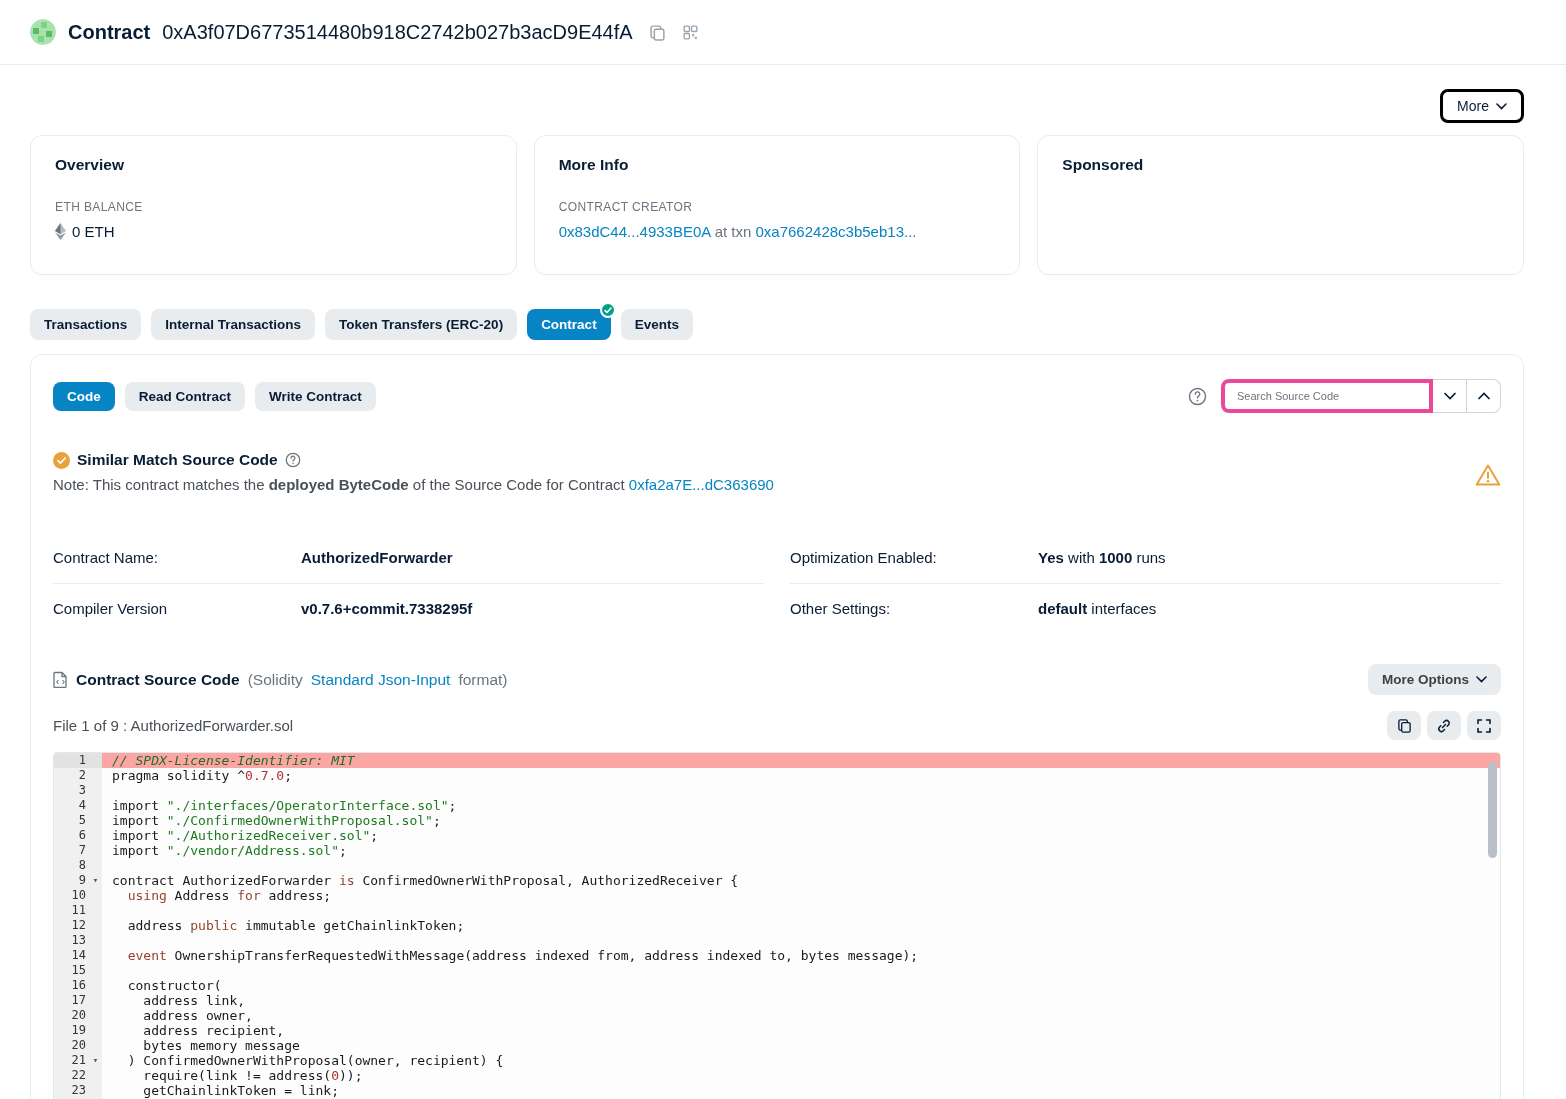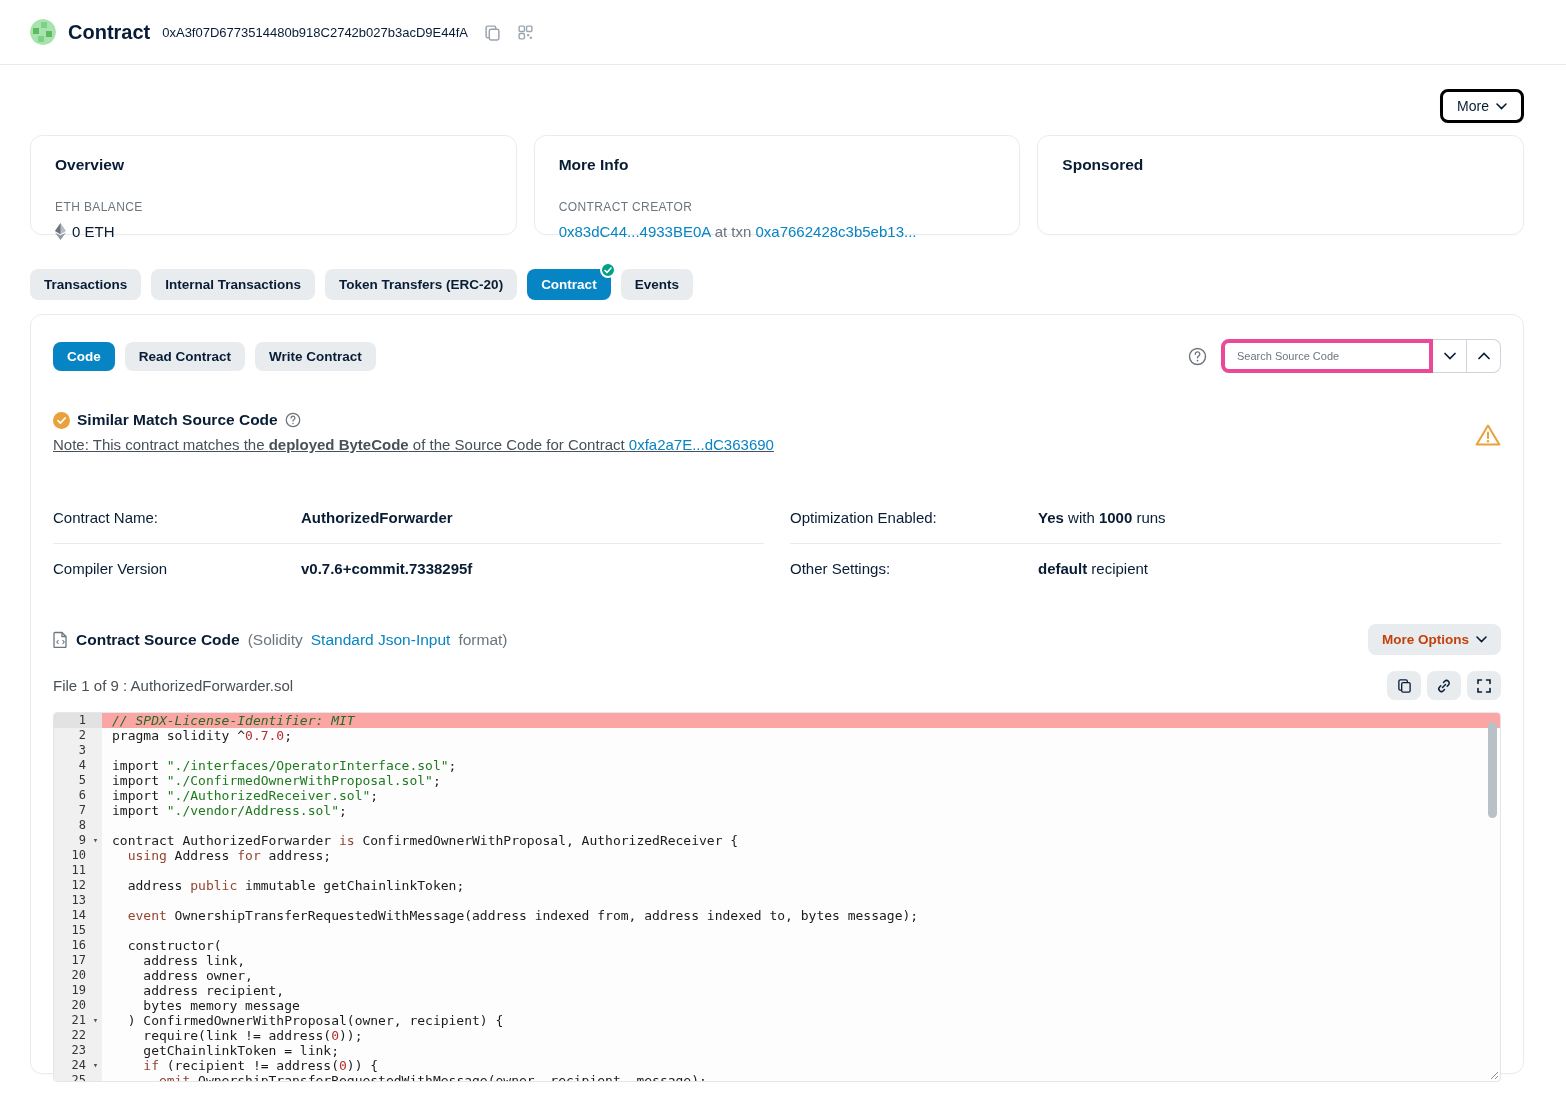--- a/index.html
+++ b/index.html
@@ -6,31 +6,31 @@
   body {
     margin: 0; width: 1566px; height: 1099px; overflow: hidden;
     background: #fff; color: #081d35;
     font-family: "Liberation Sans", sans-serif; font-size: 15px;
   }
   
   .site-header { height: 65px; display: flex; align-items: center; gap: 12px;
     padding: 0 30px; border-bottom: 1px solid #e9ecef; }
   .avatar { width: 26px; height: 26px; border-radius: 50%; flex-shrink: 0; }
   .page-title { font-size: 20px; font-weight: 700; }
-  .page-address { font-size: 13px; color: #081d35; }
+  .page-address { font-size: 20px; color: #081d35; }
   .hdr-icon { color: #9aa4af; margin-left: 4px; display: inline-flex; cursor: pointer; }
   
   .more-row { display: flex; justify-content: flex-end; margin: 24px 42px 12px 30px; }
   .btn-more { background: #fff; border: 3px solid #000000; border-radius: 8px;
     padding: 6px 14px; font-size: 14px; font-weight: 500; display: flex; align-items: center; gap: 7px;
     color: #081d35; cursor: pointer; box-shadow: 0 1px 2px rgba(0,0,0,.03); }
   
   .cards { display: flex; gap: 17px; margin: 0 42px 0 30px; }
   .card { flex: 1; background: #fff; border: 1px solid #e9ecef; border-radius: 12px;
-    padding: 20px 24px; height: 100px; box-shadow: 0 1px 2px rgba(0,0,0,.02); }
+    padding: 20px 24px; height: 140px; box-shadow: 0 1px 2px rgba(0,0,0,.02); }
   .card h3 { margin: 0 0 26px 0; font-size: 15.5px; font-weight: 700; }
   .mini-label { font-size: 12px; color: #6c757d; letter-spacing: .4px; margin-bottom: 9px; }
   .balance { display: flex; align-items: center; gap: 6px; font-size: 15px; }
   .link { color: #0784c3; text-decoration: none; cursor: pointer; }
   .creator-line { font-size: 15px; color: #6c757d; }
   
   .tabs { display: flex; gap: 10px; margin: 34px 30px 14px 30px; }
   .tab { position: relative; background: #e9ecef; color: #081d35; border-radius: 8px;
     padding: 8px 14px; font-size: 13.5px; font-weight: 600; cursor: pointer; }
   .tab.active { background: #0784c3; color: #fff; }
@@ -51,36 +51,36 @@
   .search-input { width: 212px; border: 4px solid #ec4899; border-radius: 8px 0 0 8px;
     padding: 0 12px; font-size: 11px; color: #081d35; outline: none;
     font-family: "Liberation Sans", sans-serif; }
   .search-input::placeholder { color: #6c757d; }
   .sg-btn { width: 34px; border: 1px solid #ced4da; border-left: none; background: #fff;
     display: flex; align-items: center; justify-content: center; cursor: pointer; color: #081d35; }
   .sg-btn:last-child { border-radius: 0 8px 8px 0; }
   
   .match { margin-top: 38px; display: flex; justify-content: space-between; }
   .match-title-row { display: flex; align-items: center; gap: 7px; font-size: 15.5px; font-weight: 700; }
-  .match-note { margin-top: 7px; font-size: 15px; color: #495057; text-decoration: underline; }
+  .match-note { margin-top: 7px; font-size: 15px; color: #495057; }
   .match-note b { color: #495057; }
   
   .details { display: grid; grid-template-columns: 1fr 1fr; column-gap: 26px; margin-top: 40px; }
   .drow { display: flex; padding: 16px 0 17px; font-size: 15px; }
   .drow.first { border-bottom: 1px solid #e9ecef; }
   .dl { width: 248px; flex-shrink: 0; color: #081d35; }
   .dv { font-weight: 700; }
   .dv .norm { font-weight: 400; }
   
   .src-head { margin-top: 30px; display: flex; justify-content: space-between; align-items: center; }
   .src-title { display: flex; align-items: center; gap: 8px; font-size: 15.5px; justify-content: flex-end; }
   .src-title b { font-weight: 700; }
   .src-title .muted { color: #6c757d; }
   .btn-gray { background: #e9ecef; border: none; border-radius: 8px; padding: 8px 14px;
-    font-size: 13.5px; font-weight: 600; color: #c2410c; display: flex; align-items: center; gap: 7px; cursor: pointer; }
+    font-size: 13.5px; font-weight: 600; color: #404040; display: flex; align-items: center; gap: 7px; cursor: pointer; }
   .file-row { margin-top: 16px; display: flex; justify-content: space-between; align-items: center; }
   .file-label { color: #495057; font-size: 15px; }
   .icon-btns { display: flex; gap: 6px; }
   .icon-btn { width: 34px; height: 29px; background: #e9ecef; border: none; border-radius: 8px;
     display: flex; align-items: center; justify-content: center; color: #081d35; cursor: pointer; }
   
   .editor { position: relative; margin-top: 12px; height: 370px; border: 1px solid #e3e6ea;
     border-radius: 4px; overflow: hidden; background: #fdfdfe;
     font-family: "DejaVu Sans Mono", monospace; font-size: 13px; line-height: 15px; }
   .code-row { display: flex; white-space: pre; }
@@ -246,21 +246,21 @@
         <span class="dv">v0.7.6+commit.7338295f</span>
       </div>
     </div>
     <div>
       <div class="drow first">
         <span class="dl">Optimization Enabled:</span>
         <span class="dv"><span>Yes</span><span class="norm"> with </span><span>1000</span><span class="norm"> runs</span></span>
       </div>
       <div class="drow">
         <span class="dl">Other Settings:</span>
-        <span class="dv"><span>default</span><span class="norm"> recipient</span></span>
+        <span class="dv"><span>default</span><span class="norm"> interfaces</span></span>
       </div>
     </div>
   </div>
 
   <div class="src-head">
     <div class="src-title">
       <svg width="15" height="17" viewBox="0 0 15 17" fill="none" stroke="#6c757d" stroke-width="1.3">
         <path d="M2 1.5h7l4 4v10a1 1 0 0 1-1 1H2a1 1 0 0 1-1-1v-13a1 1 0 0 1 1-1z"></path>
         <path d="M9 1.5v4h4"></path>
         <path d="M5.5 9l-1.7 2 1.7 2M9.5 9l1.7 2-1.7 2" stroke-width="1.1"></path>

